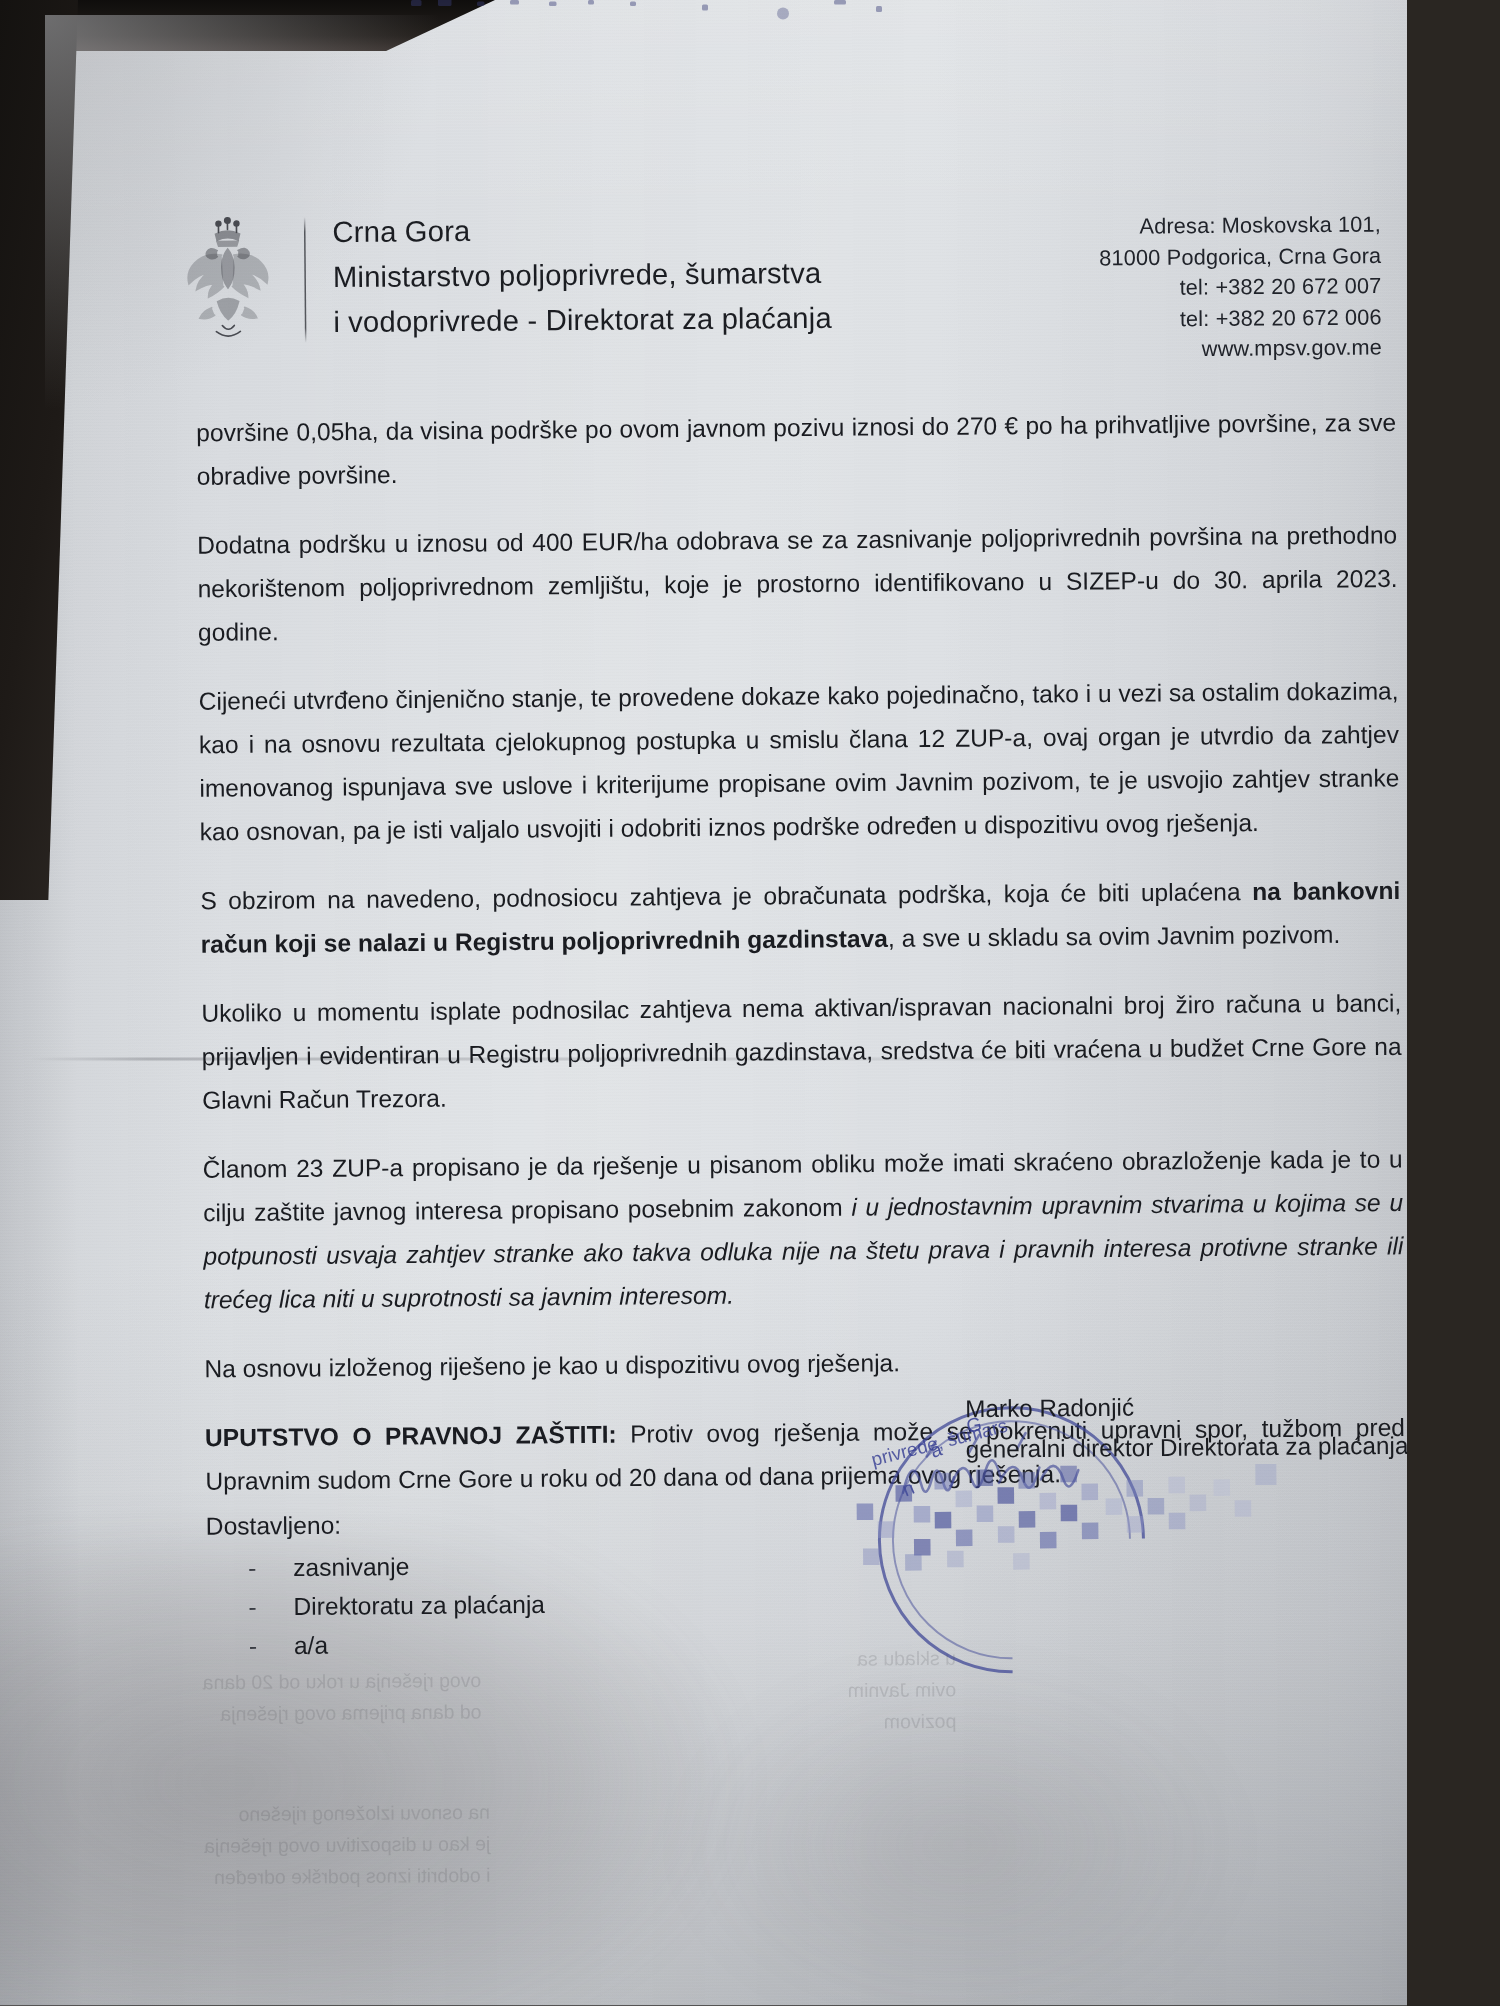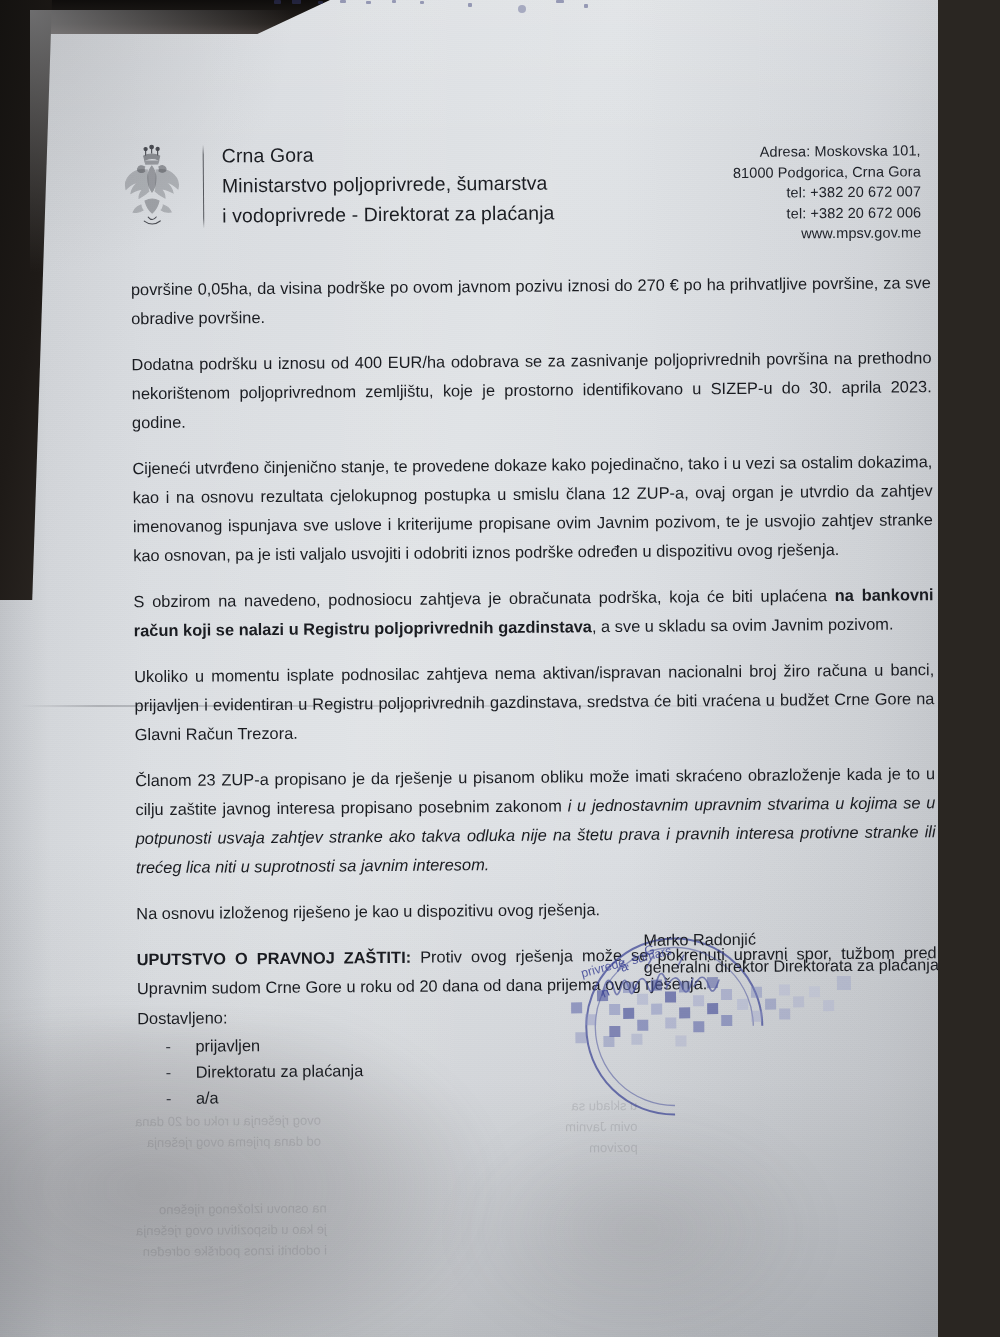--- a/index.html
+++ b/index.html
@@ -448,21 +448,21 @@
     <div class="sig">
       <div>Marko Radonjić</div>
       <div>generalni direktor Direktorata za plaćanja</div>
     </div>
 
     <div class="delivery">
       <div class="dtitle">Dostavljeno:</div>
       <ul>
         <li>
           <span class="dash">-</span>
-          <span>prijavljen</span>
+          <span>zasnivanje</span>
         </li>
         <li>
           <span class="dash">-</span>
           <span>Direktoratu za plaćanja</span>
         </li>
         <li>
           <span class="dash">-</span>
           <span>a/a</span>
         </li>
       </ul>

